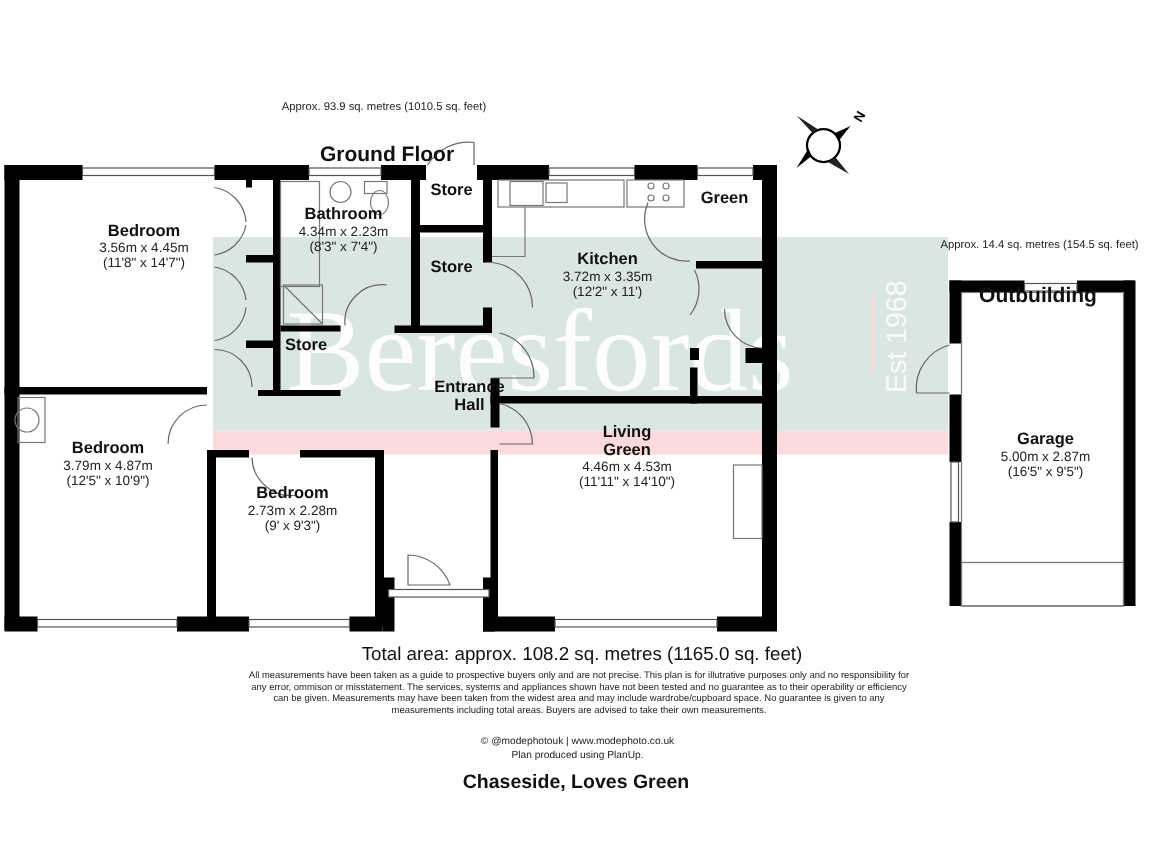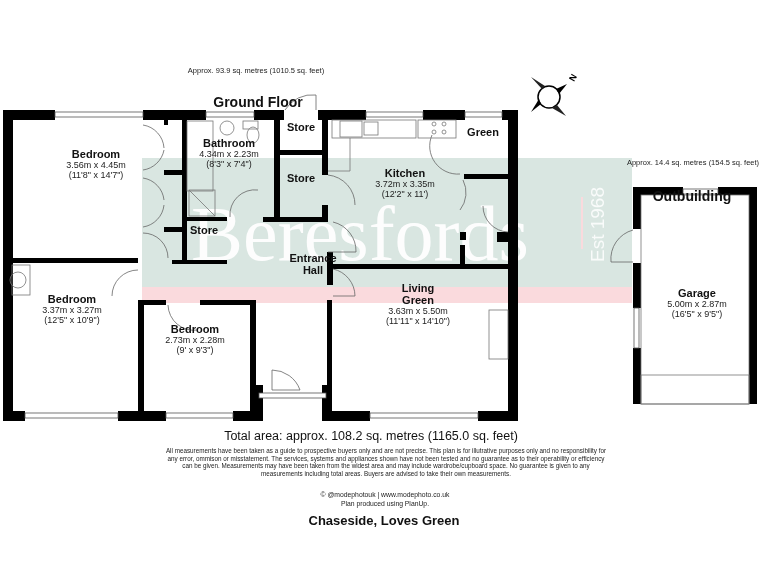--- a/index.html
+++ b/index.html
@@ -184,44 +184,44 @@
   <div class="room-dim">(12'2" x 11')</div>
 </div>
 
 <div class="abs center label-box" style="left:269px; top:252px;margin-left:44px;">
   <div class="room-name">Entrance</div>
   <div class="room-name">Hall</div>
 </div>
 
 <div class="abs center label-box" style="left:72px; top:293px;">
   <div class="room-name">Bedroom</div>
-  <div class="room-dim">3.37m x 3.27m</div>
+  <div class="room-dim">3.79m x 4.87m</div>
   <div class="room-dim">(12'5" x 10'9")</div>
 </div>
 
 <div class="abs center label-box" style="left:195px; top:323px;">
   <div class="room-name">Bedroom</div>
   <div class="room-dim">2.73m x 2.28m</div>
   <div class="room-dim">(9' x 9'3")</div>
 </div>
 
 <div class="abs center label-box" style="left:418px; top:282px;">
   <div class="room-name">Living</div>
   <div class="room-name">Green</div>
-  <div class="room-dim">3.63m x 5.50m</div>
+  <div class="room-dim">4.46m x 4.53m</div>
   <div class="room-dim">(11'11" x 14'10")</div>
 </div>
 
 <div class="abs center label-box" style="left:697px; top:240px;margin-top:47px;">
   <div class="room-name">Garage</div>
   <div class="room-dim">5.00m x 2.87m</div>
   <div class="room-dim">(16'5" x 9'5")</div>
 </div>
 
-<div class="abs center label-box total" style="left:371px; top:429px;">Total area: approx. 108.2 sq. metres (1165.0 sq. feet)</div>
+<div class="abs center label-box total" style="left:388px; top:429px;">Total area: approx. 108.2 sq. metres (1165.0 sq. feet)</div>
 
 <div class="abs center label-box disclaimer" style="left:386px; top:447px;">
   <div>All measurements have been taken as a guide to prospective buyers only and are not precise. This plan is for illutrative purposes only and no responsibility for</div>
   <div>any error, ommison or misstatement. The services, systems and appliances shown have not been tested and no guarantee as to their operability or efficiency</div>
   <div>can be given. Measurements may have been taken from the widest area and may include wardrobe/cupboard space. No guarantee is given to any</div>
   <div>measurements including total areas. Buyers are advised to take their own measurements.</div>
 </div>
 
 <div class="abs center label-box credit" style="left:385px; top:490px;">
   <div>© @modephotouk | www.modephoto.co.uk</div>

